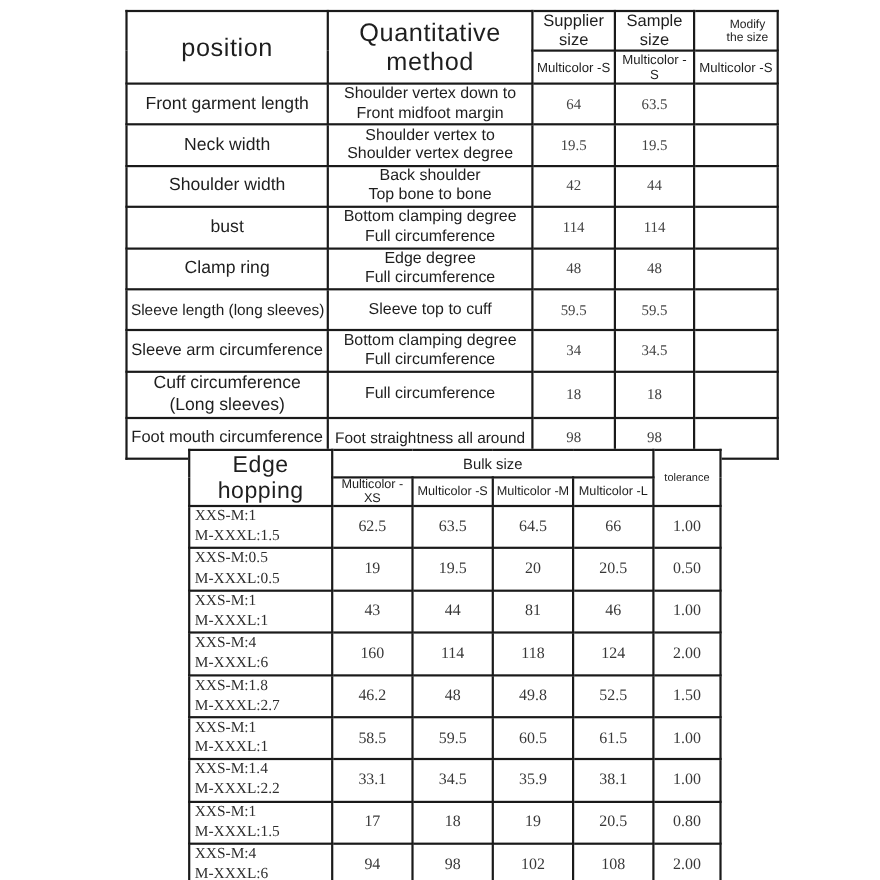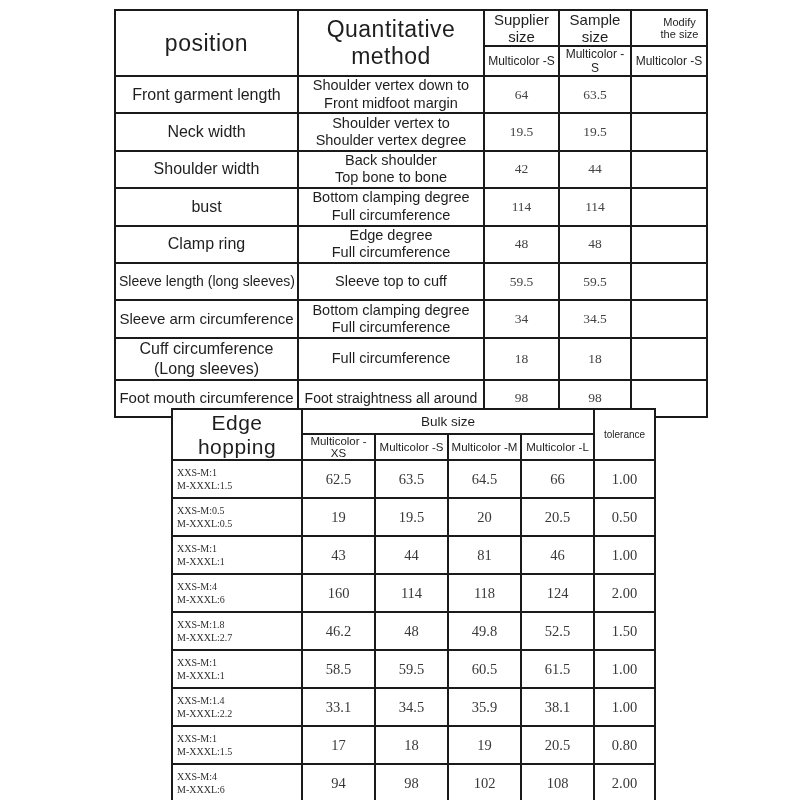--- a/index.html
+++ b/index.html
@@ -20,21 +20,21 @@
   .t1-method{font-size:14.5px;white-space:pre;line-height:1.2;}
   .t1-num{font-family:"Liberation Serif",serif;font-size:13.5px;color:#434343;}
   
   #bulk-table{left:171px;top:408px;width:483px;}
   #bulk-table th{font-weight:400;}
   .t2-main-head{font-size:21px;letter-spacing:0.5px;}
   .t2-bulk-head{font-size:13.5px;}
   .t2-sub-head{font-size:11.5px;padding:0 1px;}
   .t2-tol-head{font-size:10px;}
   #bulk-table tbody td{height:38px;}
-  .t2-label{font-family:"Liberation Serif",serif;font-size:10px;color:#2e2e2e;
+  .t2-label{font-family:"Liberation Serif",serif;font-size:14px;color:#2e2e2e;
             text-align:left;white-space:pre;line-height:1.3;padding-left:4px;}
   .t2-num{font-family:"Liberation Serif",serif;font-size:14.5px;color:#383838;}
 </style>
 </head>
 <body>
 
 <div id="stage">
 
   <table id="spec-table">
     <colgroup>

